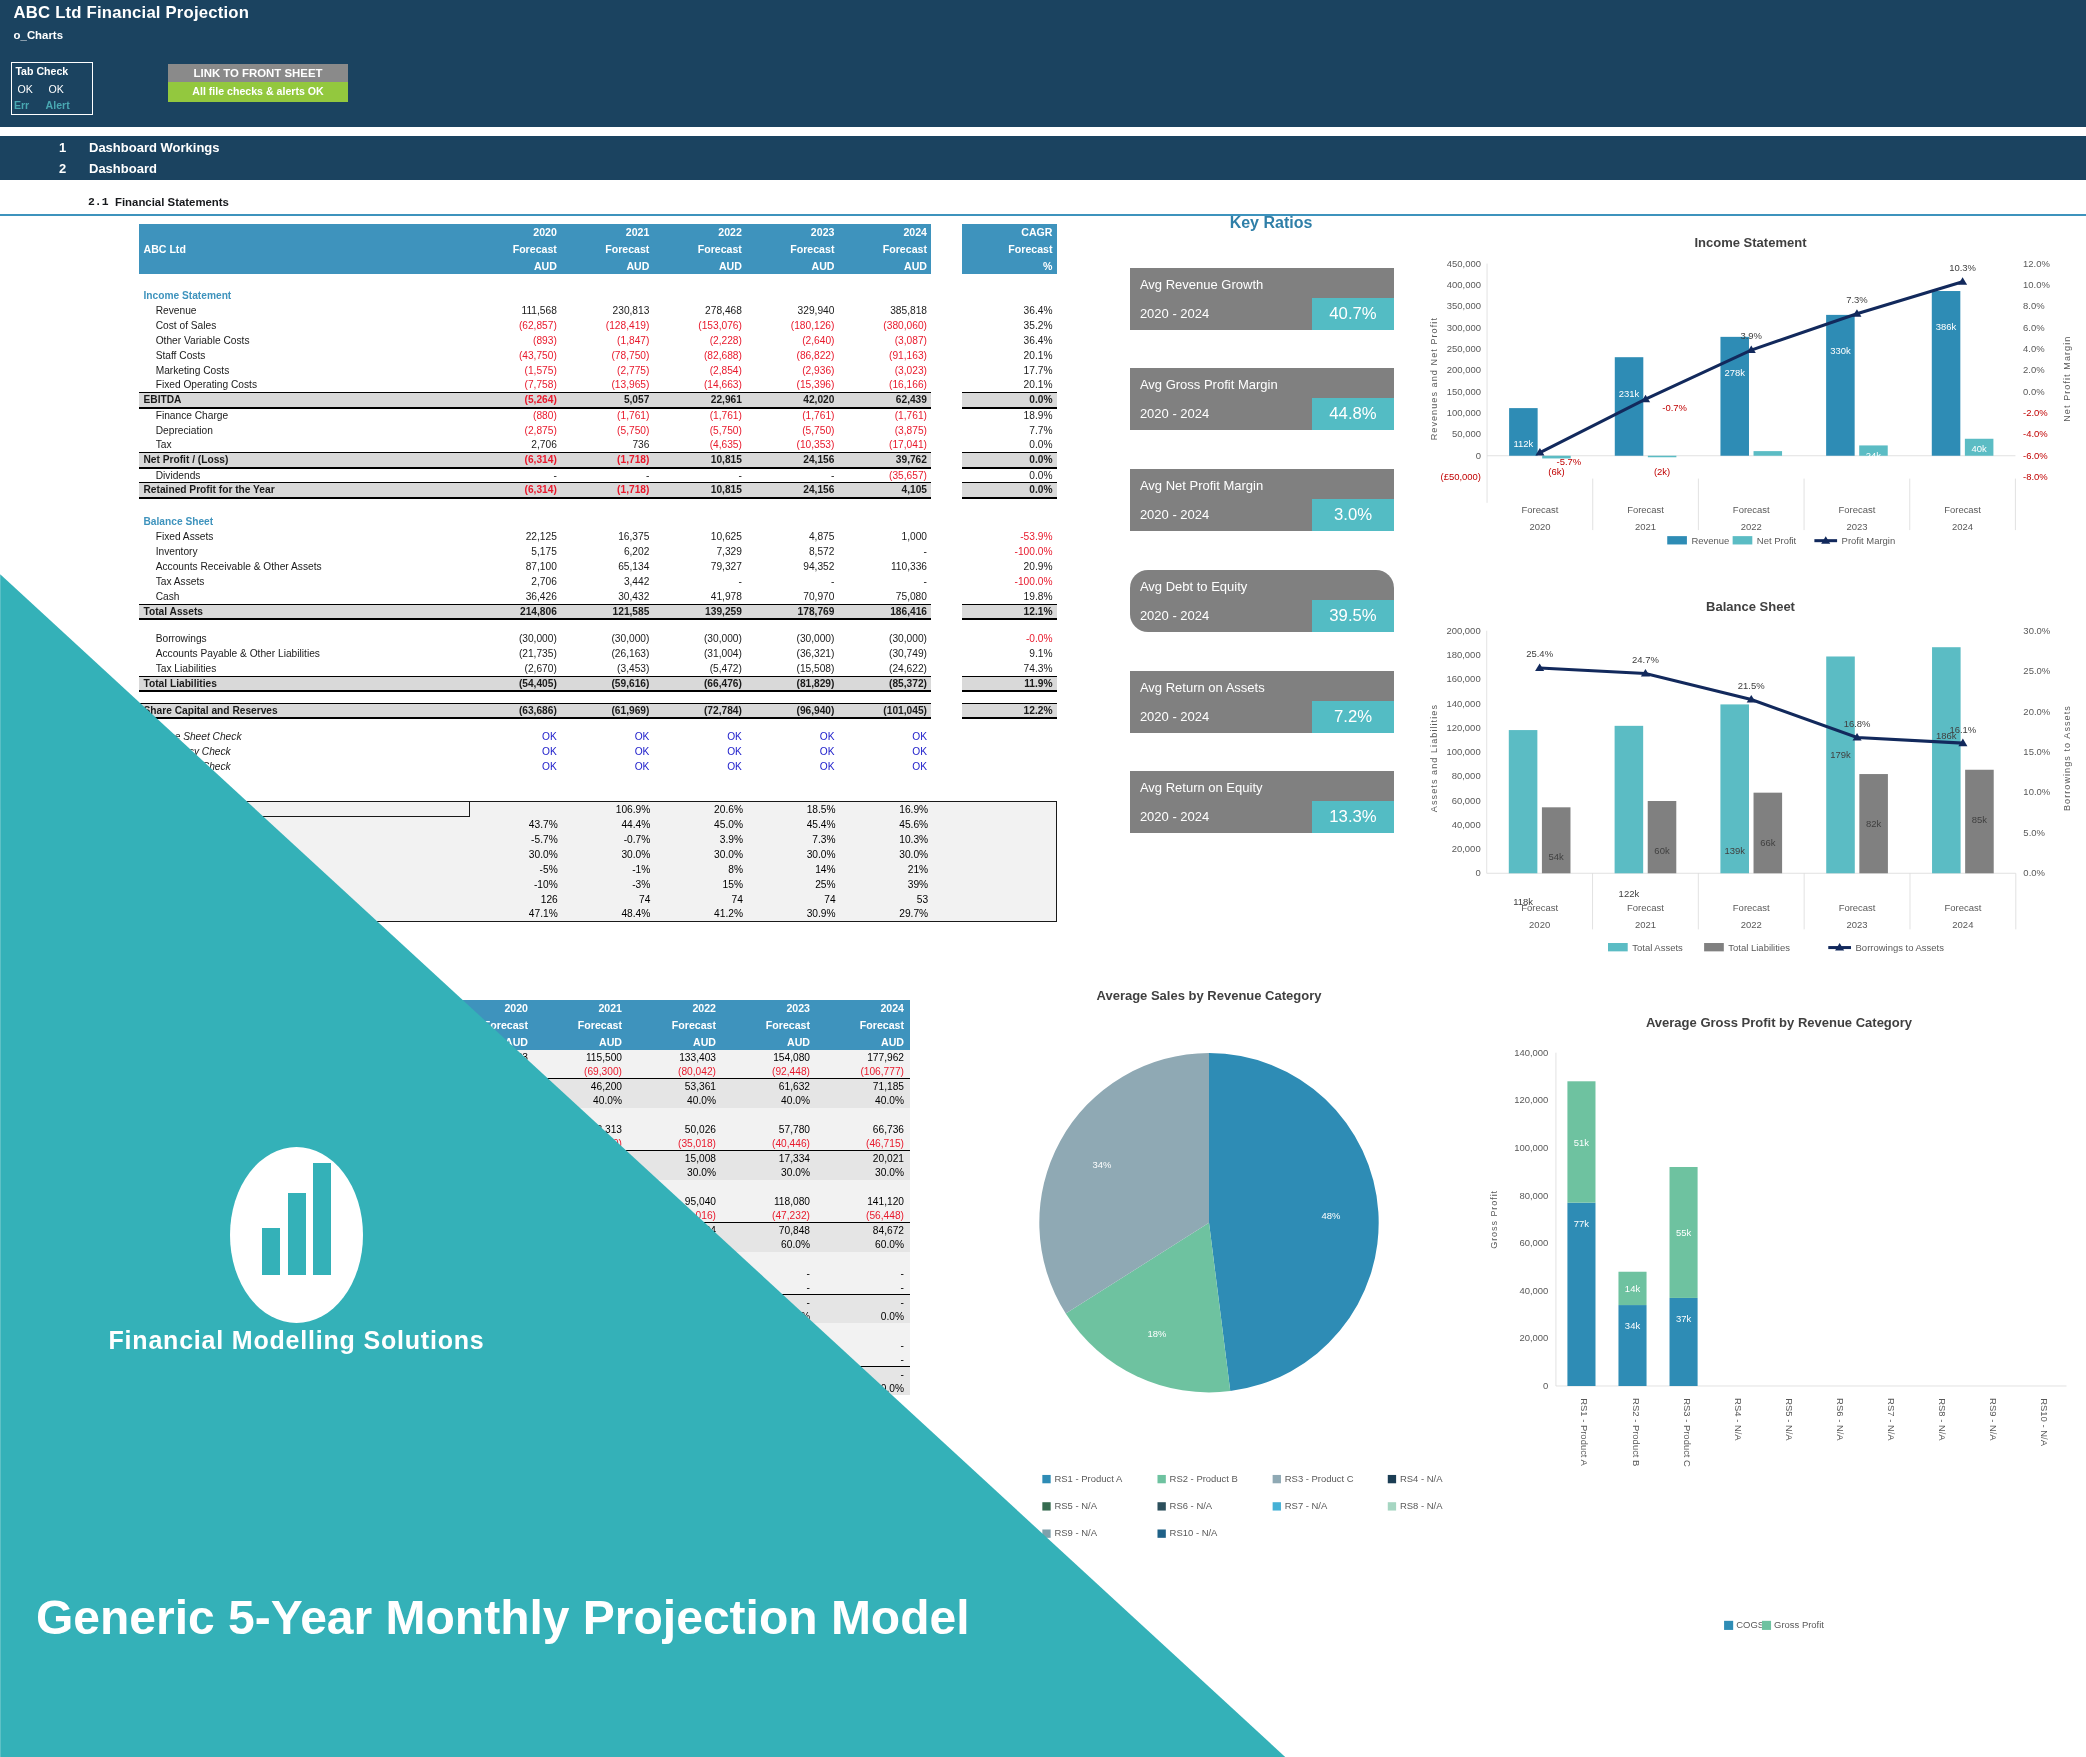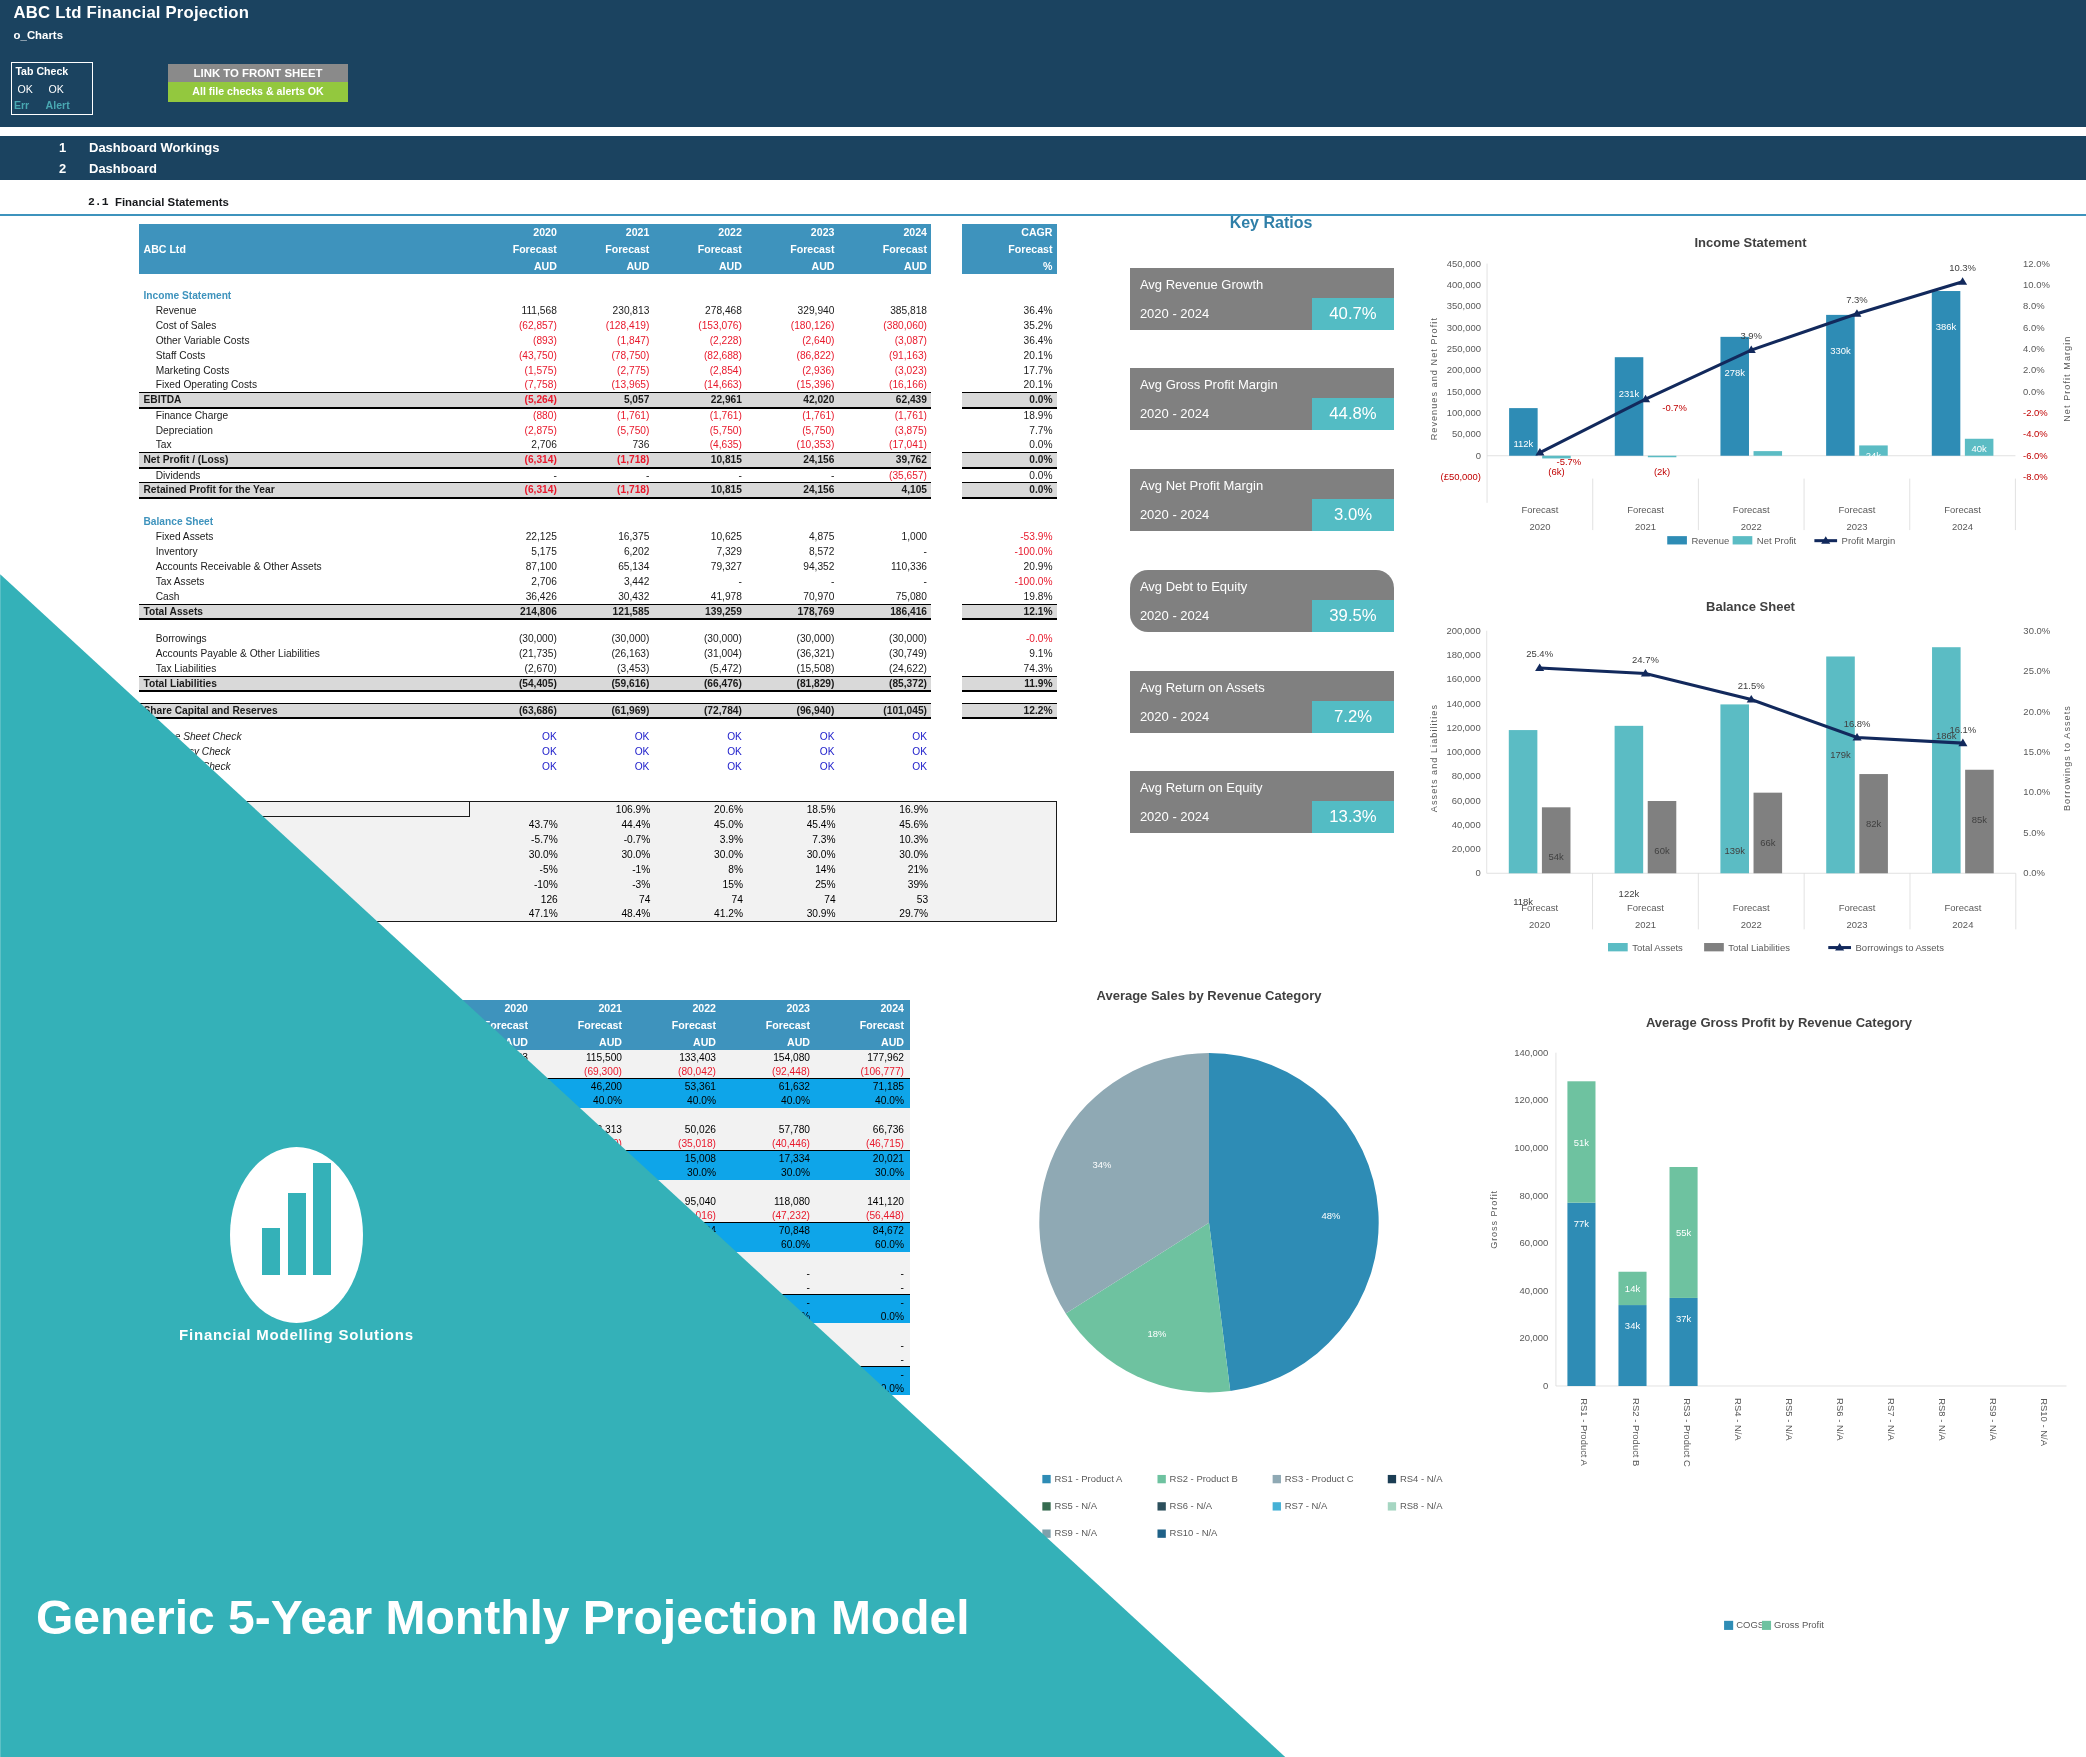--- a/index.html
+++ b/index.html
@@ -74,32 +74,32 @@
   .tickr { font-size:12.5px; fill:#c00000; font-family:"Liberation Sans",sans-serif; }
   .dlab  { font-size:12.5px; font-family:"Liberation Sans",sans-serif; }
   .leg { font-size:12.5px; fill:#595959; font-family:"Liberation Sans",sans-serif; }
 
   
   .bt { position:absolute; left:440px; top:1000px; width:470px; font-size:10.2px; }
   .bt table { border-collapse:collapse; width:100%; table-layout:fixed; }
   .bt col { width:20%; }
   .bt th { background:#3e93bd; color:#fff; font-weight:bold; text-align:right; font-size:10.6px; height:16.7px; padding:0 6px;}
   .bt td { height:14.4px; padding:0 6px; text-align:right; font-variant-numeric:tabular-nums; }
-  .bt tr.g td { background:#0ea5e9;margin-top:48px; }
+  .bt tr.g td { background:#e5e5e5;margin-top:48px; }
   .bt tr.l td { background:#f2f2f2; }
   .bt tr.bdr td { border-top:0.9px solid #000; }
 
   
   .overlay { position:absolute; left:0; top:0; width:2087px; height:1757px; pointer-events:none; }
   .brandwrap { position:absolute; left:39px; top:1147px; width:515px; text-align:center; }
   .brandmark { width:133px; height:176px; background:#fff; border-radius:50%; margin:0 auto;
                display:flex; align-items:flex-end; justify-content:center; padding-bottom:48px; }
   .bar { background:#34b1b8; margin:0 3.8px; width:18px; }
   .brandname { color:#fff; font-size:51px; letter-spacing:6.8px; font-weight:bold; margin-top:19.7px; }
-  .brandsub { color:#fff; font-size:15px; font-weight:bold; letter-spacing:0.8px; margin-top:3px; }
+  .brandsub { color:#fff; font-size:25px; font-weight:bold; letter-spacing:0.8px; margin-top:3px; }
   .bigtitle { position:absolute; left:36px; top:1590px; color:#fff; font-size:48px; font-weight:bold; }
 </style>
 </head>
 <body>
 
 <div class="hdr-band"></div>
 <div class="hdr-title">ABC Ltd Financial Projection</div>
 <div class="hdr-sub">o_Charts</div>
 
 <div class="tabcheck">

